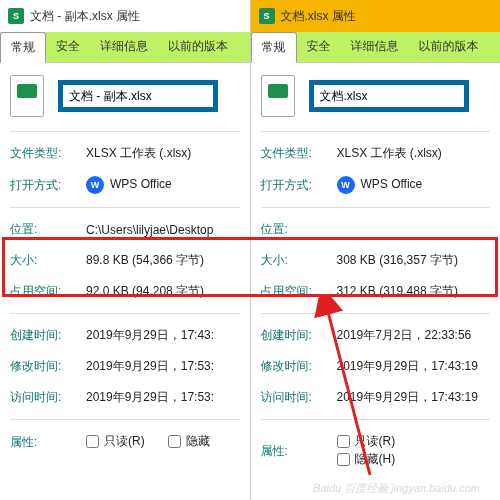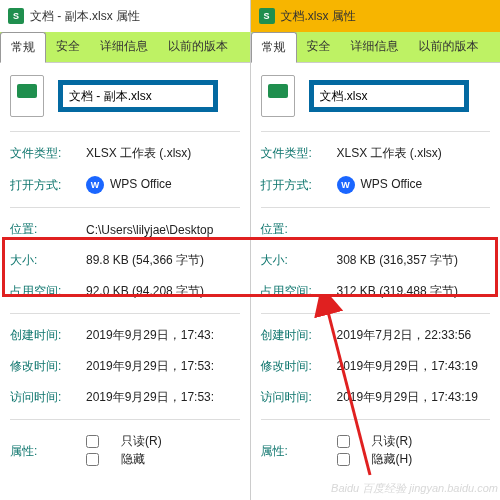--- a/index.html
+++ b/index.html
@@ -111,35 +111,35 @@
     background: #1a66ff;
     color: #fff;
     display: inline-flex;
     align-items: center; justify-content: center;
     font-size: 9px; font-weight: bold;
     margin-right: 6px;
   }
   .chk {
     display: inline-flex; align-items: center;
     margin-right: 20px;
-    gap: 22px;
+    gap: 5px;
   }
   .chk input { width: 13px; height: 13px; }
   .highlight {
     position: absolute;
     border: 3px solid #e02020;
     pointer-events: none;
   }
   .arrow-svg {
     position: absolute;
     pointer-events: none;
   }
   .watermark {
     position: absolute;
-    right: 2px;
+    right: 20px;
     bottom: 4px;
     color: #d8d8d8;
     font-size: 11px;
     font-style: italic;
     pointer-events: none;
   }
 </style>
 </head>
 <body>
 

